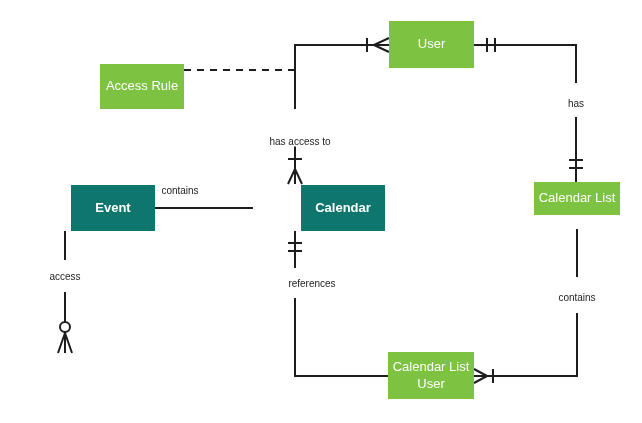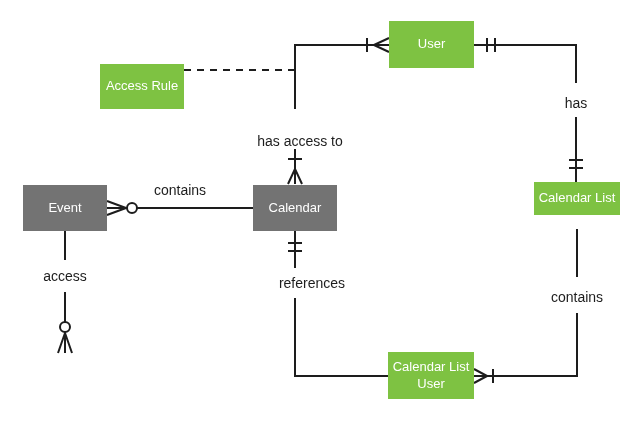--- a/index.html
+++ b/index.html
@@ -14,35 +14,35 @@
   .entity{
     position:absolute;
     display:flex;align-items:center;justify-content:center;
     text-align:center;
     color:#ffffff;
     font-size:13px;
     line-height:1.25;
     box-sizing:border-box;
     padding:2px 4px;
   }
-  .entity.orange{background:#737373;font-weight:400;}
+  .entity.orange{background:#0f766e;font-weight:700;margin-left:48px;}
   .entity.green{background:#7EC242;font-weight:400;}
   #entity-event{left:23px;top:185px;width:84px;height:46px;}
   #entity-access-rule{left:100px;top:64px;width:84px;height:45px;}
   #entity-calendar{left:253px;top:185px;width:84px;height:46px;}
   #entity-user{left:389px;top:21px;width:85px;height:47px;}
   #entity-calendar-list{left:534px;top:182px;width:86px;height:33px;}
   #entity-calendar-list-entry{left:388px;top:352px;width:86px;height:47px;}
   #entity-attendee{left:23px;top:353px;width:84px;height:46px;}
   .edge-label{
     position:absolute;
     transform:translate(-50%,-50%);
     background:#ffffff;
     color:#1d1d1d;
-    font-size:14px;
+    font-size:10px;
     padding:0 3px;
     white-space:nowrap;
   }
   #label-contains-event{left:180px;top:190px;}
   #label-has-access-to{left:300px;top:125px;margin-top:16px;}
   #label-has{left:576px;top:103px;}
   #label-contains-list{left:577px;top:297px;}
   #label-references{left:312px;top:283px;}
   #label-invites{left:65px;top:276px;}
 </style>

